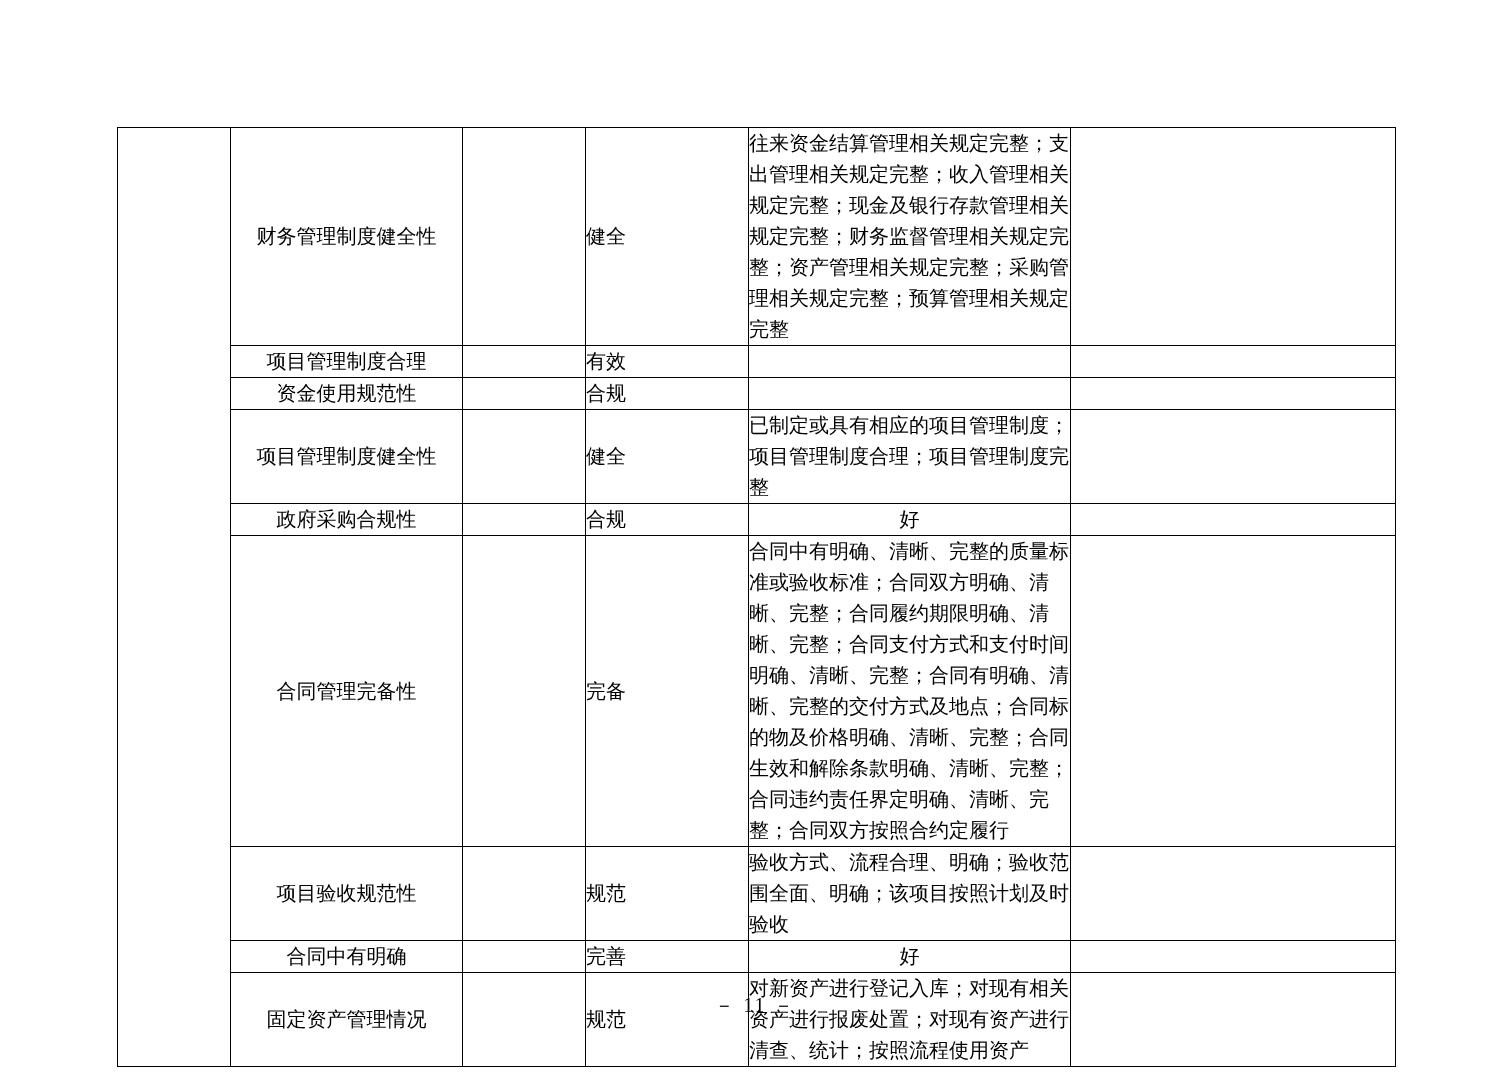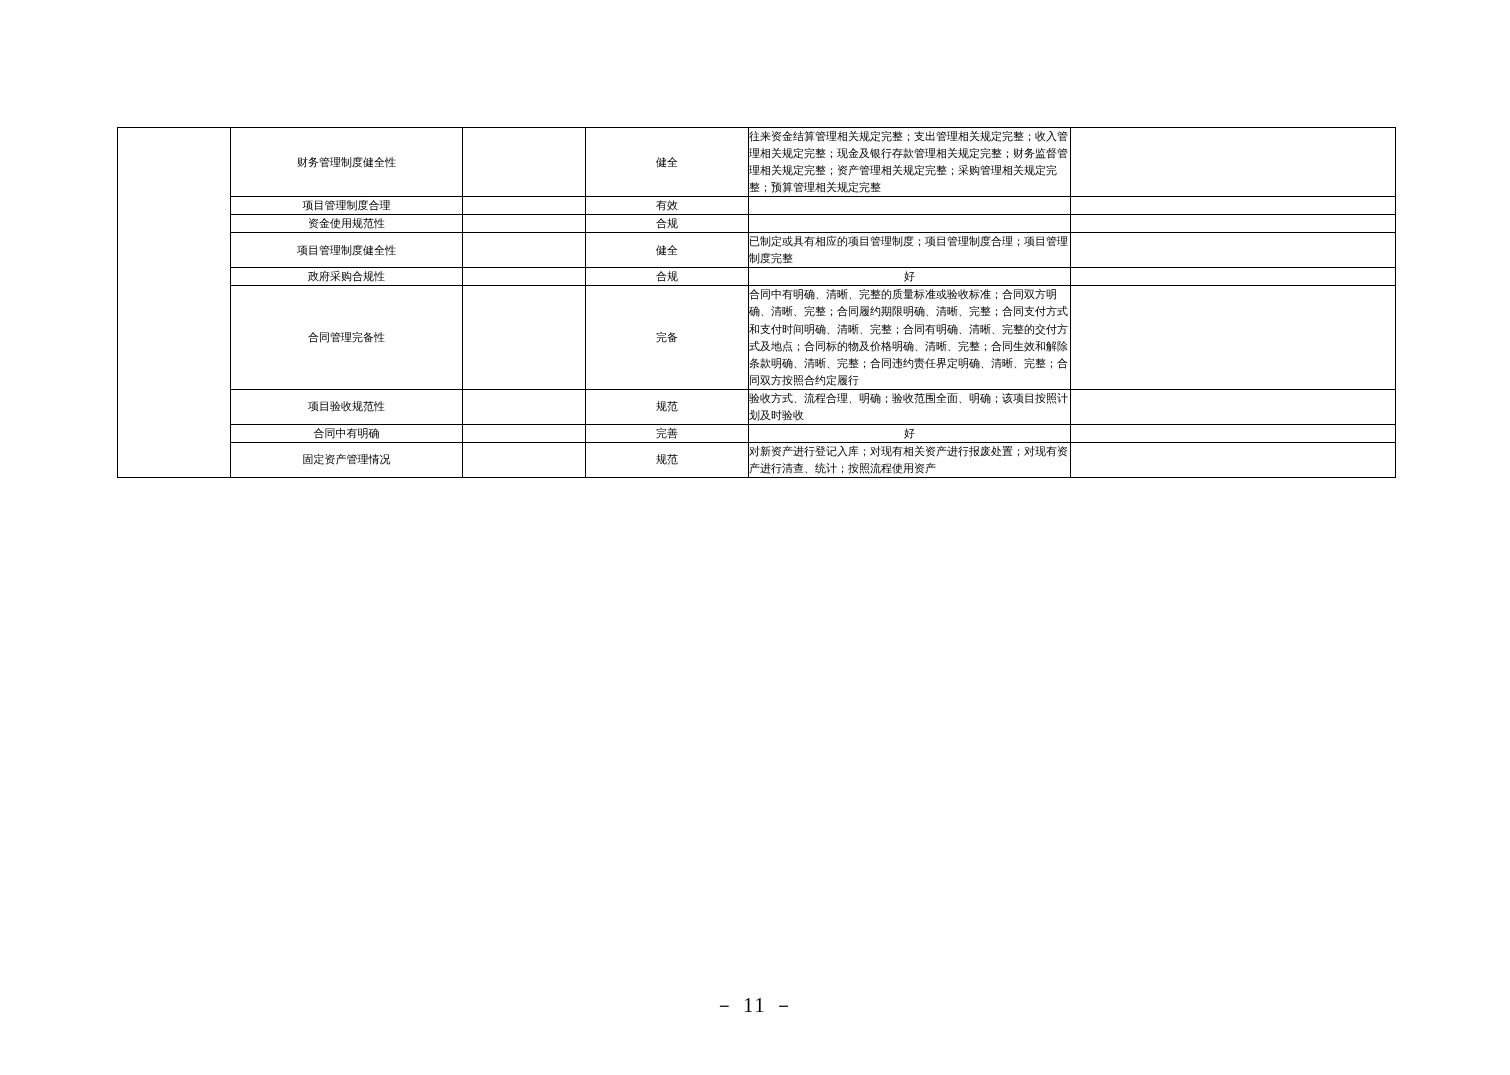--- a/index.html
+++ b/index.html
@@ -27,37 +27,37 @@
     left: 117px;
     top: 127px;
     width: 1278px;
     border-collapse: collapse;
     table-layout: fixed;
   }
   .doc-table td {
     border: 1px solid #000000;
     padding: 0;
     vertical-align: middle;
-    font-size: 11px;
+    font-size: 20px;
     line-height: 1.55;
   }
   .col-a { width: 113px; }
   .col-b { width: 232px; }
   .col-c { width: 123px; }
   .col-d { width: 163px; }
   .col-e { width: 322px; }
   .col-f { width: 325px; }
 
   .cell-name {
     text-align: center;
     padding: 6px 8px;
     font-size: 15px;
   }
   .cell-level {
-    text-align: center;
+    text-align: left;
     padding: 6px 6px;
     font-size: 15px;
   }
   .cell-desc {
     text-align: left;
     padding: 8px 10px 8px 10px;
     font-size: 14.5px;
     line-height: 1.6;
   }
   .cell-desc.center {

